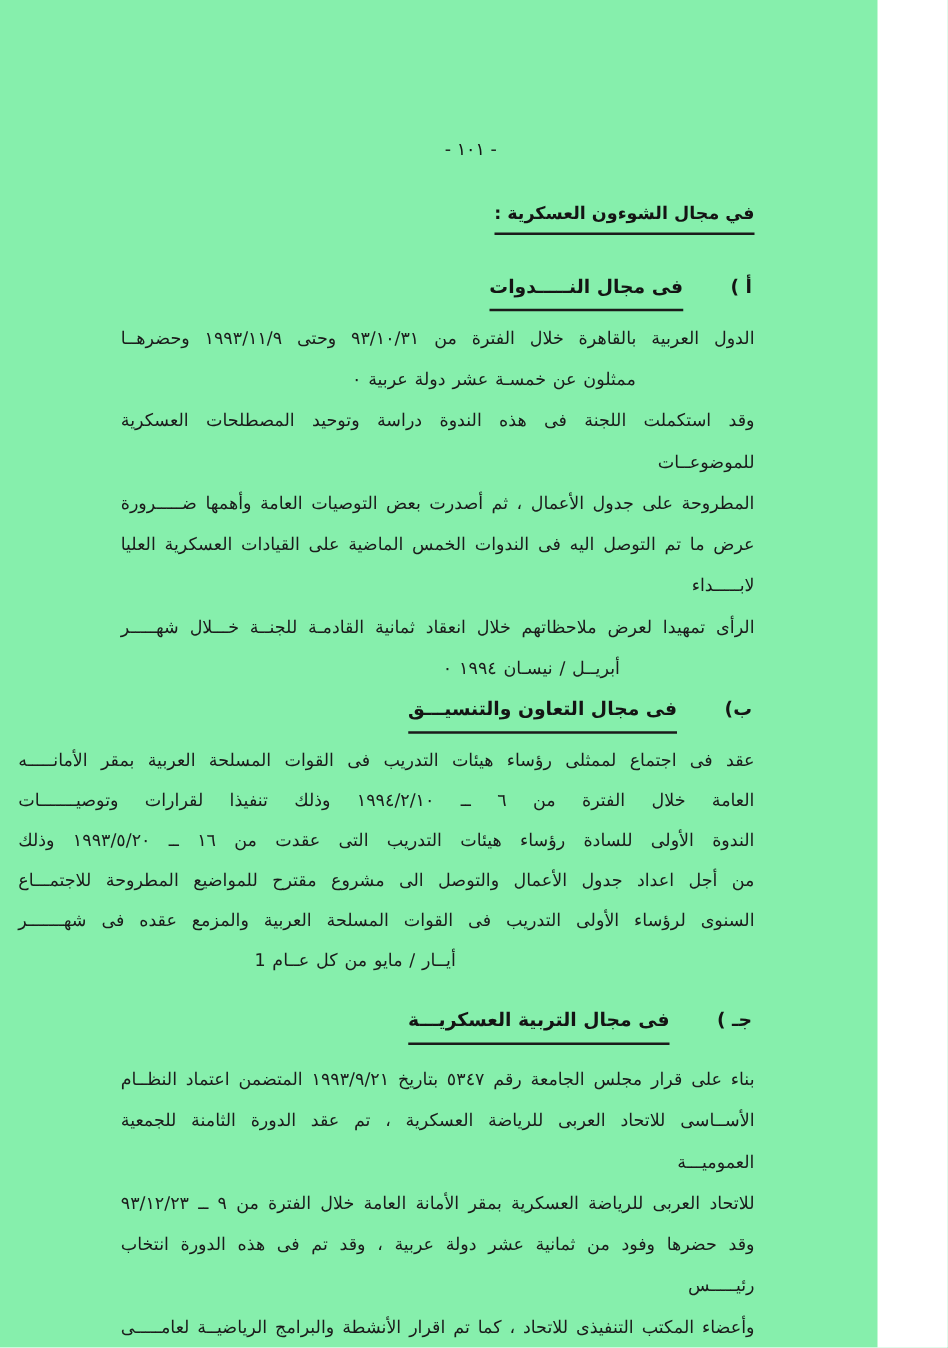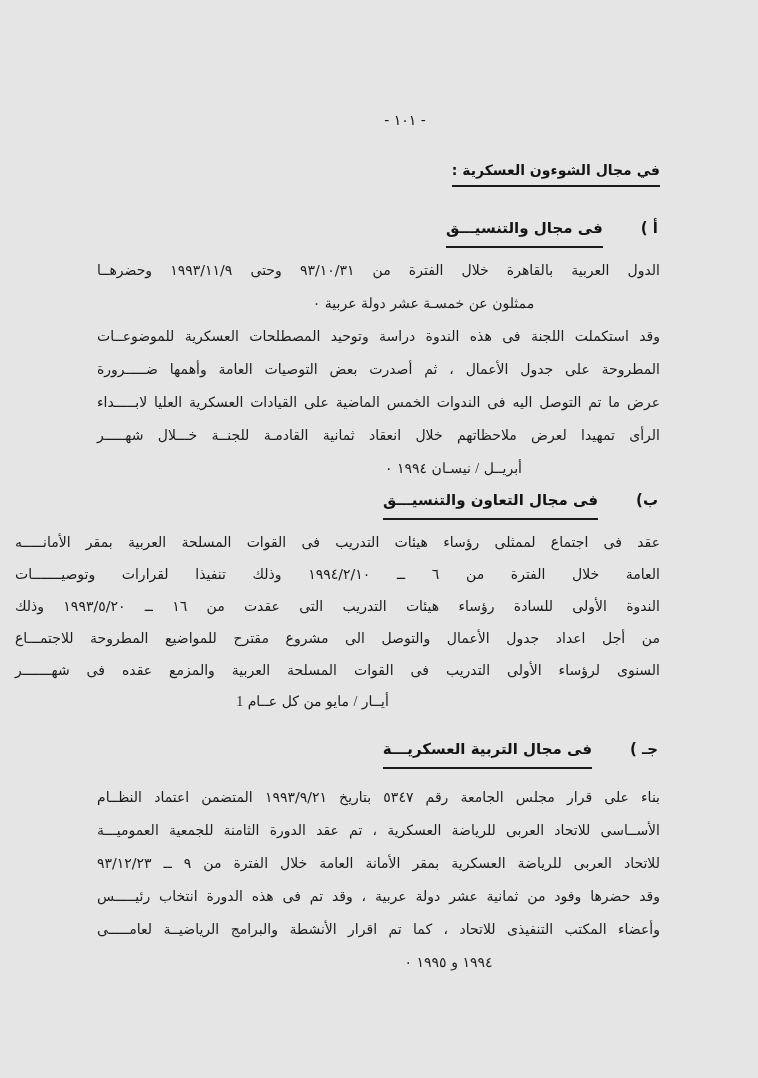--- a/index.html
+++ b/index.html
@@ -2,23 +2,23 @@
 <html lang="ar"><head>
 <meta charset="utf-8">
 <style>
   html, body {
     margin: 0;
     padding: 0;
     background: #ffffff;
   }
   .page {
     position: relative;
-    width: 758px;
+    width: 702px;
     height: 1078px;
-    background: #e5e5e5;
+    background: #86efac;
     direction: rtl;
     font-family: "DejaVu Sans", sans-serif;
     color: #1b1b1b;
     overflow: hidden;
   }
   .page-num {
     direction: ltr;
     text-align: center;
     padding-top: 112px;
     transform: translateX(26px);
@@ -78,41 +78,40 @@
     text-align: justify;
     text-align-last: justify;
     text-justify: inter-word;
     word-spacing: 1px;
     color: #1b1b1b;
   }
   .pb .line { line-height: 32px; }
   .frag {
     text-align: center;
     text-align-last: center;
-    font-family: Liberation Serif, serif;
   }
   .fx-45  { transform: translateX(45px); }
   .fx-75  { transform: translateX(75px); }
   .fx-n25 { transform: translateX(-25px); }
   .fx-70  { transform: translateX(70px); }
 </style>
 </head>
 <body>
 
 <div class="page">
 
   <div class="page-num">- ١٠١ -</div>
 
   <div class="title-row">
     <span class="main-title">في مجال الشوءون العسكرية :</span>
   </div>
 
   <div class="sec-head sec-a">
     <span class="marker">أ )</span>
-    <span class="sec-title">فى مجال والتنسيـــق</span>
+    <span class="sec-title">فى مجال النـــــدوات</span>
   </div>
 
   <div class="para para-a">
     <p class="line">الدول العربية بالقاهرة خلال الفترة من ٩٣/١٠/٣١ وحتى ١٩٩٣/١١/٩ وحضرهــا</p>
     <p class="line frag fx-45">ممثلون عن خمسـة عشر دولة عربية ٠</p>
     <p class="line">وقد استكملت اللجنة فى هذه الندوة دراسة وتوحيد المصطلحات العسكرية للموضوعــات</p>
     <p class="line">المطروحة على جدول الأعمال ، ثم أصدرت بعض التوصيات العامة وأهمها ضـــــرورة</p>
     <p class="line">عرض ما تم التوصل اليه فى الندوات الخمس الماضية على القيادات العسكرية العليا لابـــــداء</p>
     <p class="line">الرأى تمهيدا لعرض ملاحظاتهم خلال انعقاد ثمانية القادمـة للجنــة خـــلال شهـــــر</p>
     <p class="line frag fx-75">أبريــل / نيسـان ١٩٩٤ ٠</p>

